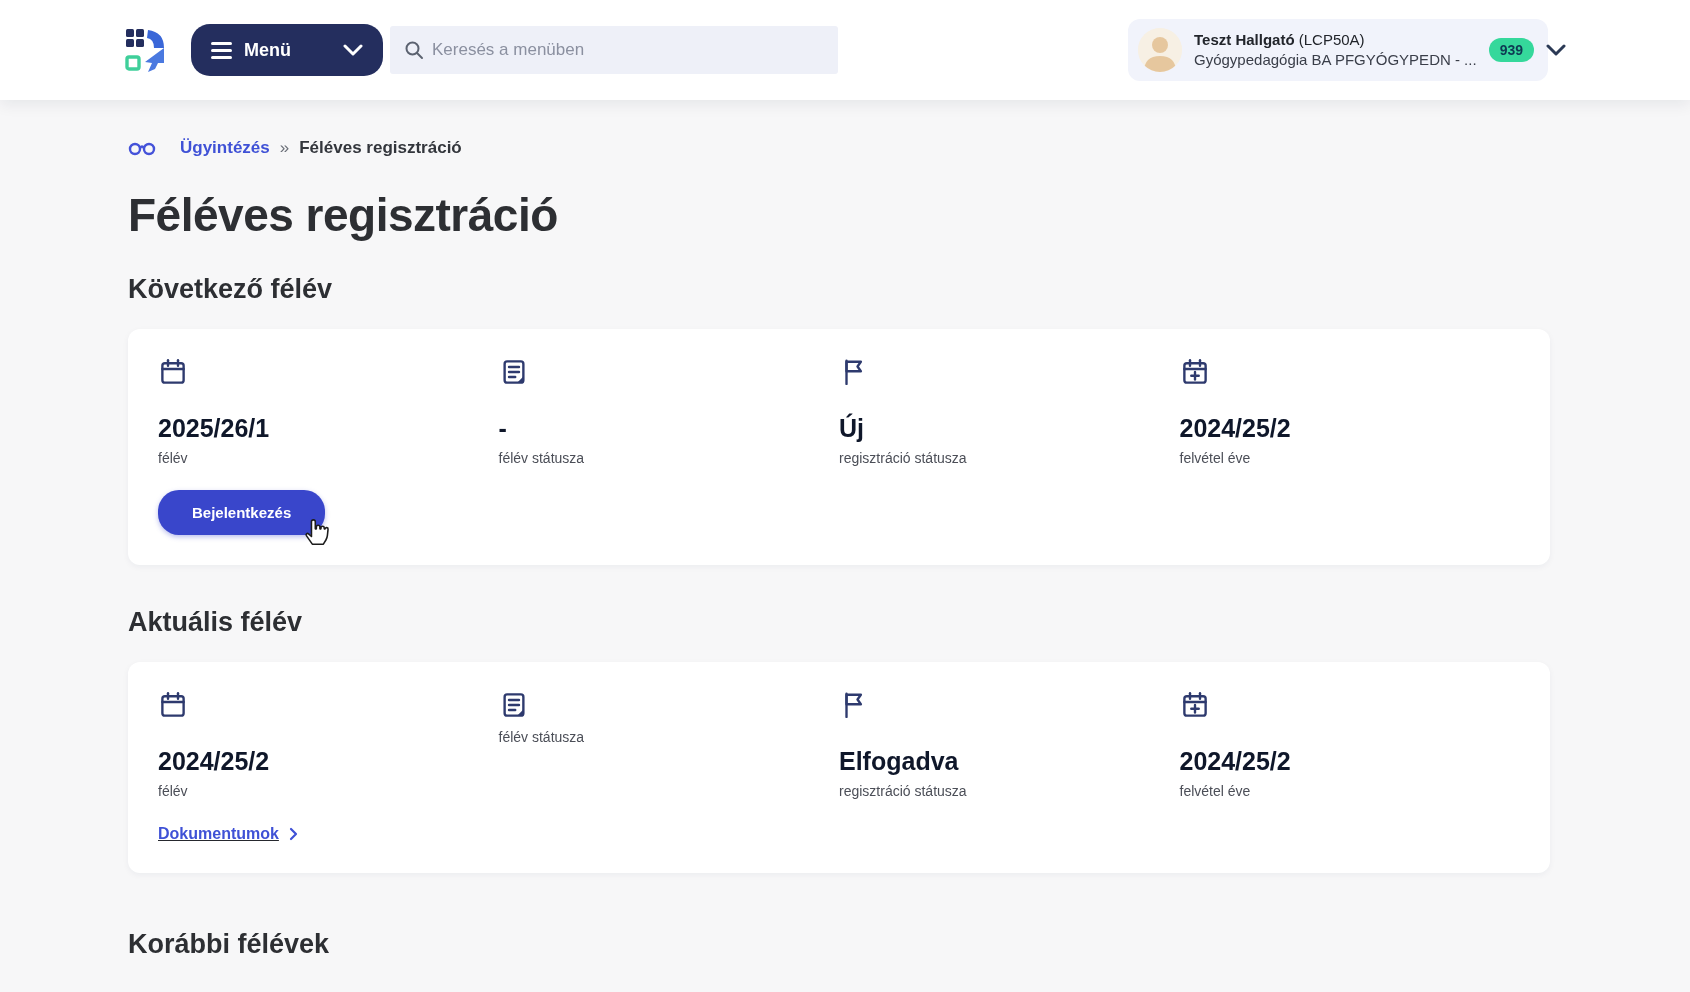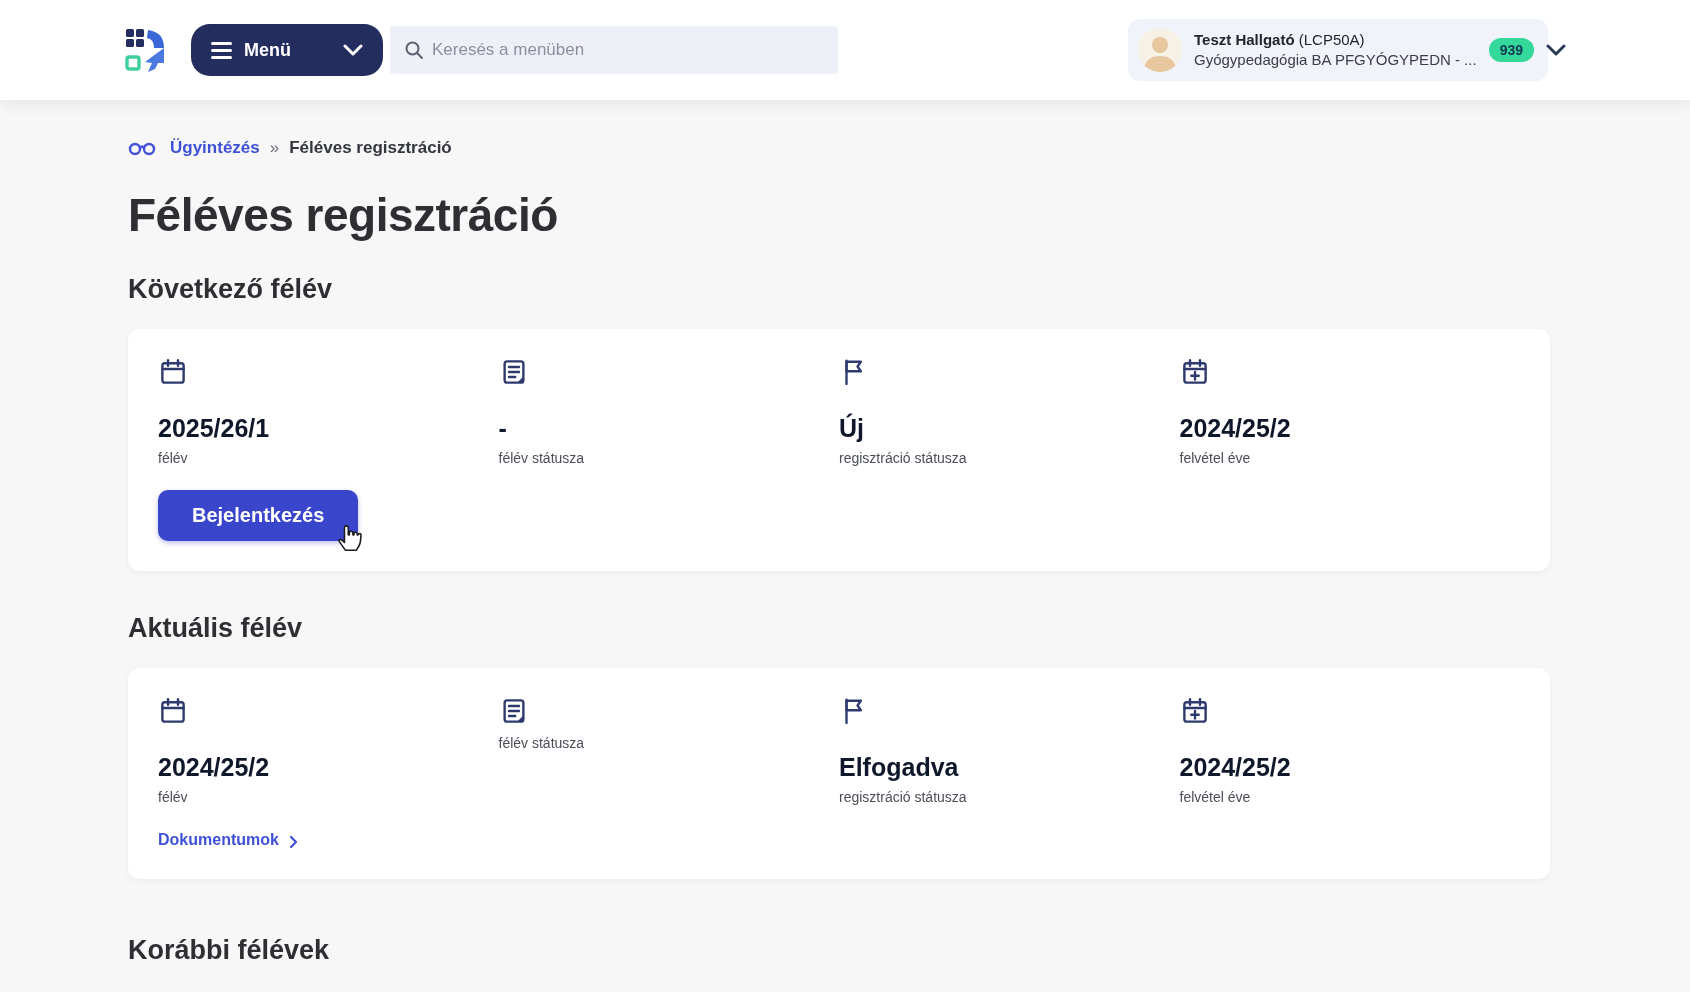--- a/index.html
+++ b/index.html
@@ -46,45 +46,45 @@
   .user-line1{font-size:15px;color:#22252b;}
   .user-line1 b{font-weight:700;}
   .user-line2{font-size:15px;color:#3a3e49;}
   .badge{
     background:var(--c-green); color:var(--c-green-text); font-weight:700; font-size:14px;
     border-radius:14px; padding:4px 11px; flex:0 0 auto;text-align:right;
   }
   
   .content{width:1422px; margin-left:128px;}
   .breadcrumb{margin-top:38px; display:flex; align-items:center; gap:10px; font-size:17px;}
-  .breadcrumb .crumb-link{color:var(--c-link); font-weight:600; text-decoration:none; display:flex; align-items:center; gap:14px; cursor:pointer;}
+  .breadcrumb .crumb-link{color:var(--c-link); font-weight:600; text-decoration:none; display:flex; align-items:center; gap:24px; cursor:pointer;}
   .breadcrumb .sep{color:#6b6f78; font-size:17px;}
   .breadcrumb .crumb-current{color:#33363c; font-weight:600;}
   h1.page-title{margin-top:30px; font-size:46px; font-weight:800; color:#2d2f33; letter-spacing:-.5px;}
   h2.section-heading{font-size:27px; font-weight:800; color:#2d2f33;}
   .h-next{margin-top:32px;}
   .h-current{margin-top:42px;}
   .h-previous{margin-top:56px;}
   .card{
     margin-top:24px; background:#fff; border-radius:12px; padding:28px 30px 30px 30px;
     box-shadow:0 2px 6px rgba(25,35,70,.05);
   }
   .stats{display:flex;}
   .stat{width:25%;}
   .stat-icon{display:block;height:32px;}
   .stat-value{margin-top:25px; font-size:25px; font-weight:800; color:#0f172a;}
   .stat-label{margin-top:7px; font-size:14px; color:var(--c-label);}
   .btn-row{margin-top:24px; position:relative; display:inline-block;}
   .primary-btn{
-    background:var(--c-accent); color:#fff; border:none; border-radius:10px;
-    font-size:20px; font-weight:700; padding:14px 34px; cursor:pointer; font-family:inherit;
+    background:var(--c-accent); color:#fff; border:none; border-radius:21px;
+    font-size:15px; font-weight:700; padding:14px 34px; cursor:pointer; font-family:inherit;
     box-shadow:0 2px 5px rgba(57,70,203,.35);
   }
   .cursor-overlay{position:absolute; right:-8px; bottom:-16px; pointer-events:none;}
-  .link-row{margin-top:26px; display:flex; align-items:flex-end; gap:10px;}
+  .link-row{margin-top:26px; display:flex; align-items:center; gap:10px;text-decoration:underline;}
   .doc-link{color:var(--c-link); font-size:16px; font-weight:700; text-decoration:none; cursor:pointer;}
   .link-chev{display:flex;}
 </style>
 </head>
 <body>
 
 <div class="header">
   <span class="logo">
     <svg width="44" height="48" viewBox="0 0 44 48">
       <rect x="3" y="3" width="8" height="8" rx="1.5" fill="#242e5e"></rect>

